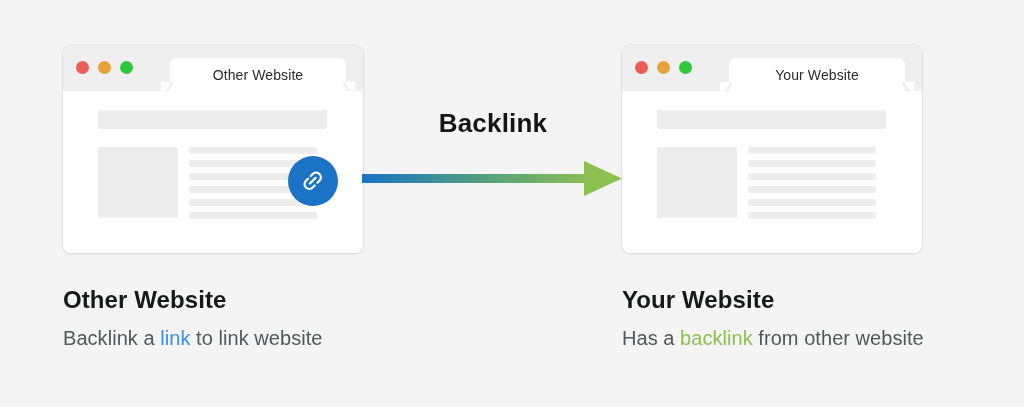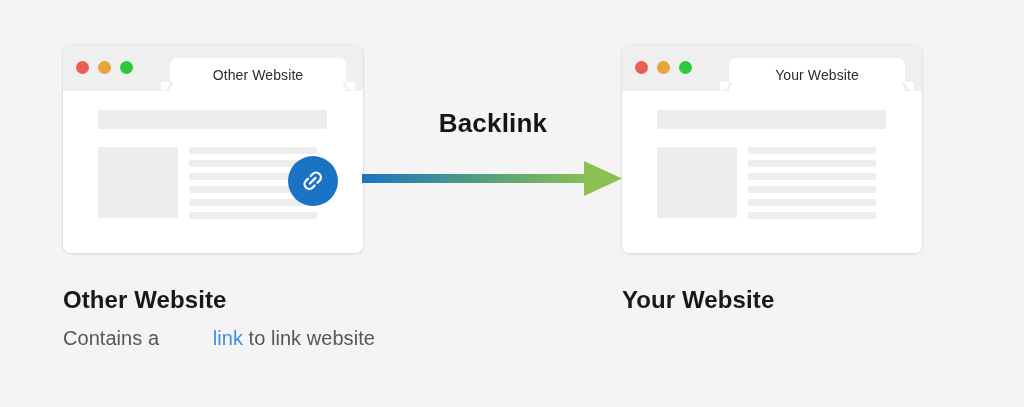--- a/index.html
+++ b/index.html
@@ -186,21 +186,21 @@
     letter-spacing: 0.1px;
     white-space: nowrap;
   }
   .caption-text {
     font-size: 20px;
     color: #53565a;
     margin: 0;
     white-space: nowrap;
     letter-spacing: 0.05px;
   }
-  .hl-blue  { color: #3d8fe0; margin-left: 48px; }
+  .hl-blue  { color: #3d8fe0; }
   .hl-green { color: #8cc152; }
 </style>
 </head>
 <body>
 
 <div class="canvas">
 
   <div class="browser left">
     <div class="titlebar">
       <div class="dots">
@@ -277,21 +277,24 @@
         <div class="skel-line"></div>
         <div class="skel-line"></div>
         <div class="skel-line"></div>
       </div>
     </div>
   </div>
 
   <div class="caption left">
     <p class="caption-title">Other Website</p>
     <p class="caption-text">
-      <span>Contains a </span><span class="hl-blue">link</span><span> to link website</span>
+      <span>Backlink a </span><span class="hl-blue">link</span><span> to link website</span>
     </p>
   </div>
 
   <div class="caption right">
     <p class="caption-title">Your Website</p>
+    <p class="caption-text">
+      <span>Has a </span><span class="hl-green">backlink</span><span> from other website</span>
+    </p>
   </div>
 
 </div>
 
 </body></html>

